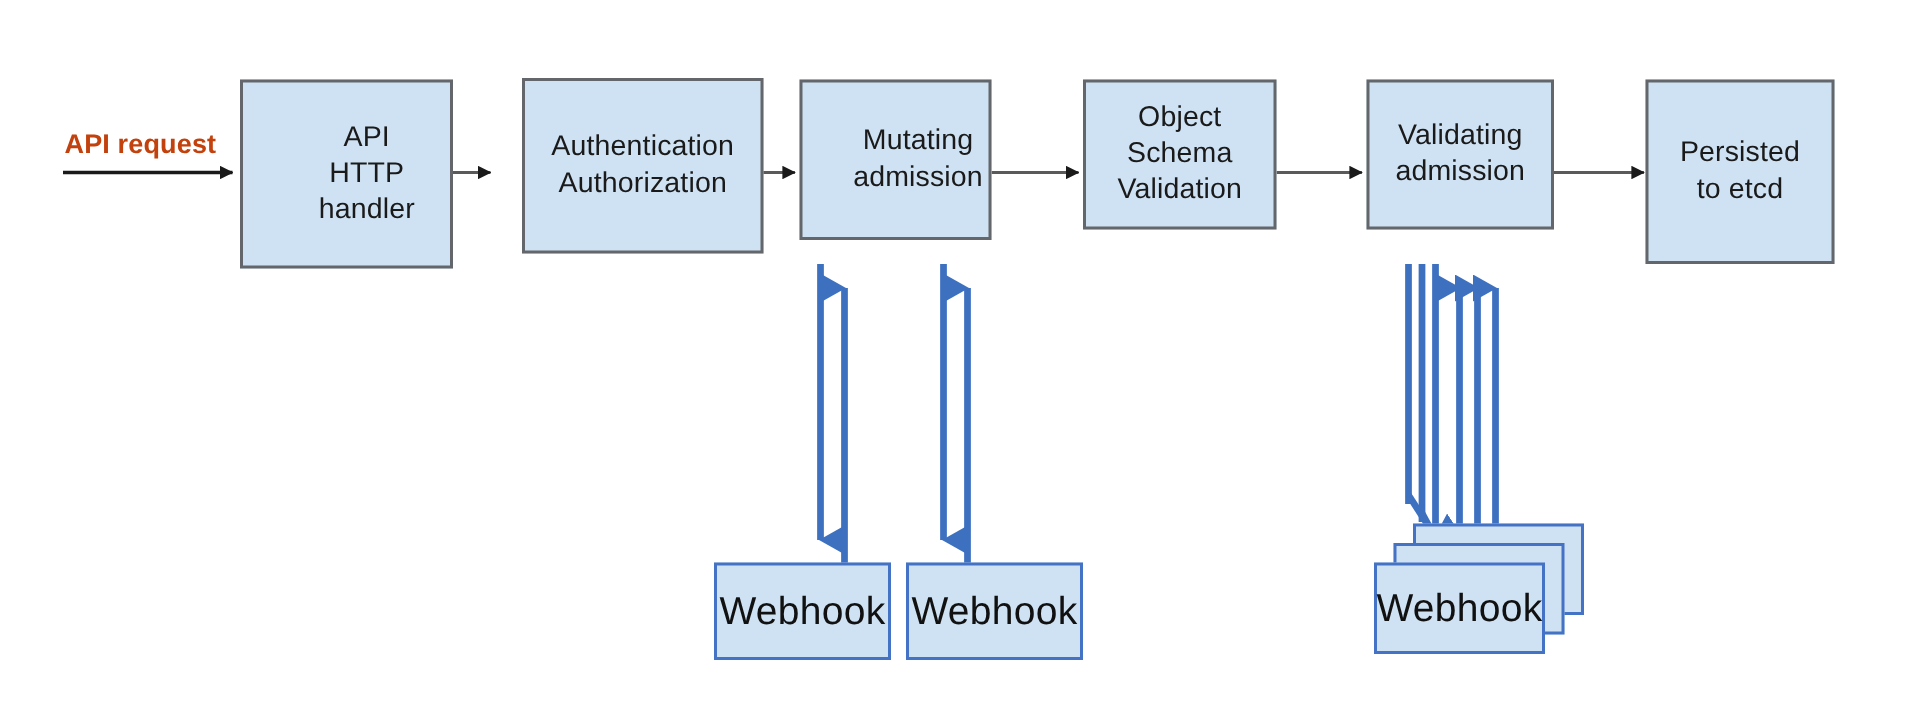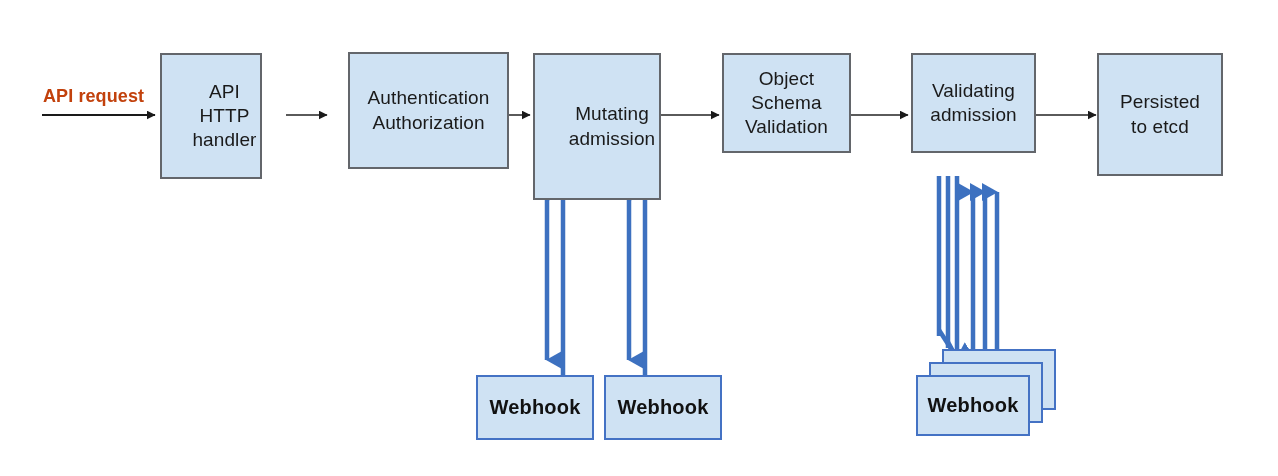--- a/index.html
+++ b/index.html
@@ -44,22 +44,22 @@
   .webhook {
     position: absolute;
     box-sizing: border-box;
     background: #cfe2f3;
     border: 2px solid #4472c4;
     display: flex;
     align-items: center;
     justify-content: center;
     text-align: center;
     color: #111111;
-    font-size: 20px;
-    font-weight: bold;
+    font-size: 26px;
+    font-weight: normal;
     letter-spacing: 0.2px;
     z-index: 5;
   }
   .webhook-ghost {
     position: absolute;
     box-sizing: border-box;
     background: #cfe2f3;
     border: 2px solid #4472c4;
     z-index: 4;
   }
@@ -144,32 +144,32 @@
     <g>
       <line x1="985" y1="392" x2="985" y2="192" stroke="#3d71c0" stroke-width="4.5" marker-end="url(#blueup)"></line>
     </g>
     <g>
       <line x1="997" y1="392" x2="997" y2="192" stroke="#3d71c0" stroke-width="4.5" marker-end="url(#blueup)"></line>
     </g>
   </svg>
 
   <div class="request-label" style="left:43px; top:86px;">API request</div>
 
-  <div class="node" style="left:160px; top:53px; width:102px; height:126px;padding-left:27px;">
+  <div class="node" style="left:160px; top:53px; width:142px; height:126px;padding-left:27px;">
     <span class="lbl">API
 HTTP
 handler</span>
   </div>
 
   <div class="node" style="left:330px; top:52px; width:161px; height:117px;margin-left:18px;">
     <span class="lbl">Authentication
 Authorization</span>
   </div>
 
-  <div class="node" style="left:533px; top:53px; width:128px; height:147px;padding-left:30px;">
+  <div class="node" style="left:533px; top:53px; width:128px; height:107px;padding-left:30px;">
     <span class="lbl">Mutating
 admission</span>
   </div>
 
   <div class="node" style="left:722px; top:53px; width:129px; height:100px;">
     <span class="lbl">Object
 Schema
 Validation</span>
   </div>
 

